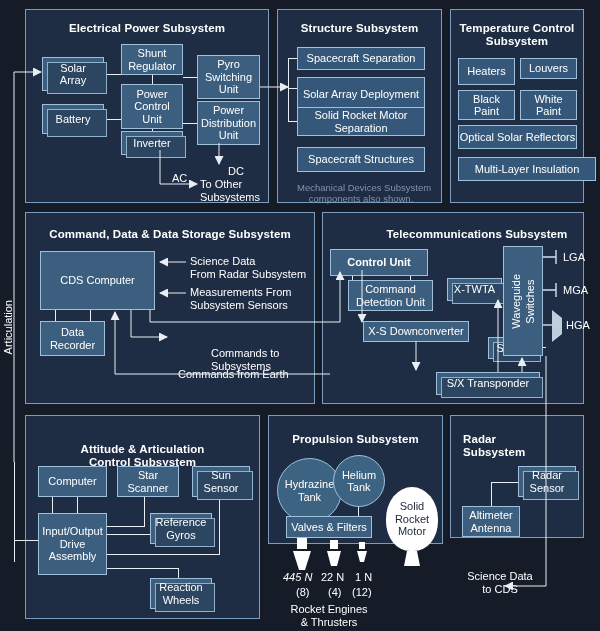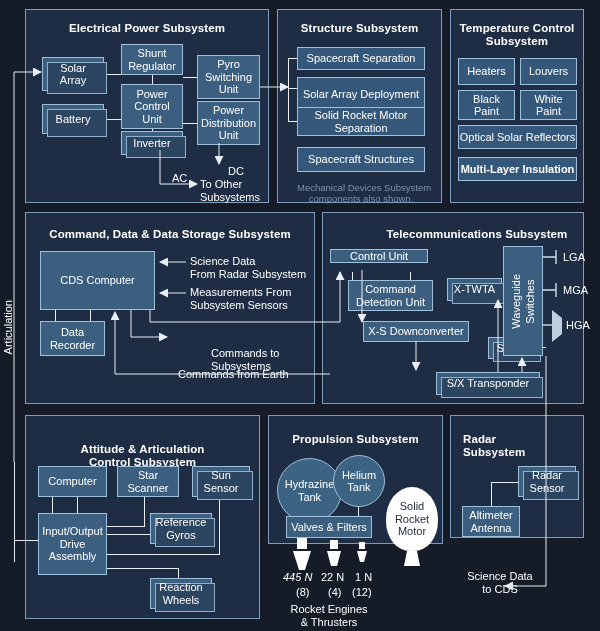--- a/index.html
+++ b/index.html
@@ -194,48 +194,48 @@
   <div class="ln lnv" style="left:288px;top:58px;height:64px;"></div>
   <div class="ln lnh" style="left:288px;top:58px;width:9px;"></div>
   <div class="ln lnh" style="left:288px;top:88px;width:9px;"></div>
   <div class="ln lnh" style="left:288px;top:121px;width:9px;"></div>
 
   <div class="panel" style="left:450px;top:9px;width:134px;height:194px;">
     <div class="panel-title" style="top:12px;white-space:pre-line;">Temperature Control
 Subsystem</div>
   </div>
   <div class="box flat" style="left:458px;top:58px;width:57px;height:27px;">Heaters</div>
-  <div class="box flat" style="left:520px;top:58px;width:57px;height:27px;">Louvers</div>
+  <div class="box flat" style="left:520px;top:58px;width:57px;height:21px;">Louvers</div>
   <div class="box flat" style="left:458px;top:90px;width:57px;height:30px;white-space:pre-line;">Black
 Paint</div>
   <div class="box flat" style="left:520px;top:90px;width:57px;height:30px;white-space:pre-line;">White
 Paint</div>
   <div class="box flat" style="left:458px;top:125px;width:119px;height:24px;">Optical Solar Reflectors</div>
-  <div class="box flat" style="left:458px;top:157px;width:119px;height:24px;font-weight:bold;">Multi-Layer Insulation</div>
+  <div class="box flat" style="left:458px;top:157px;width:138px;height:24px;">Multi-Layer Insulation</div>
 
   <div class="panel" style="left:25px;top:212px;width:290px;height:192px;">
     <div class="panel-title" style="top:15px;">Command, Data &amp; Data Storage Subsystem</div>
   </div>
   <div class="box" style="left:40px;top:251px;width:115px;height:59px;">CDS Computer</div>
   <div class="box" style="left:40px;top:321px;width:65px;height:35px;white-space:pre-line;">Data
 Recorder</div>
   <div class="ln lnv" style="left:55px;top:310px;height:11px;"></div>
   <div class="ln lnv" style="left:90px;top:310px;height:11px;"></div>
   <div class="txt" style="left:190px;top:255px;">Science Data
 From Radar Subsystem</div>
   <div class="txt" style="left:190px;top:286px;">Measurements From
 Subsystem Sensors</div>
   <div class="txt" style="left:190px;top:347px;margin-left:21px;">Commands to
 Subsystems</div>
   <div class="txt" style="left:178px;top:368px;">Commands from Earth</div>
 
   <div class="panel" style="left:322px;top:212px;width:262px;height:192px;">
     <div class="panel-title" style="top:15px;padding-left:48px;">Telecommunications Subsystem</div>
   </div>
-  <div class="box" style="left:330px;top:249px;width:98px;height:14px;">Control Unit</div>
+  <div class="box" style="left:330px;top:249px;width:98px;height:27px;font-weight:bold;">Control Unit</div>
   <div class="box" style="left:348px;top:280px;width:85px;height:31px;white-space:pre-line;">Command
 Detection Unit</div>
   <div class="box" style="left:363px;top:321px;width:106px;height:21px;">X-S Downconverter</div>
   <div class="box stack" style="left:447px;top:278px;width:55px;height:23px;">X-TWTA</div>
   <div class="box stack" style="left:488px;top:337px;width:50px;height:22px;">S-SSA</div>
   <div class="box stack" style="left:436px;top:372px;width:104px;height:23px;">S/X Transponder</div>
   <div class="box" style="left:503px;top:246px;width:40px;height:110px;">
     <span class="vtxt" style="position:relative;left:auto;top:auto;text-align:center;line-height:14px;white-space:pre-line;">Waveguide
 Switches</span>
   </div>

